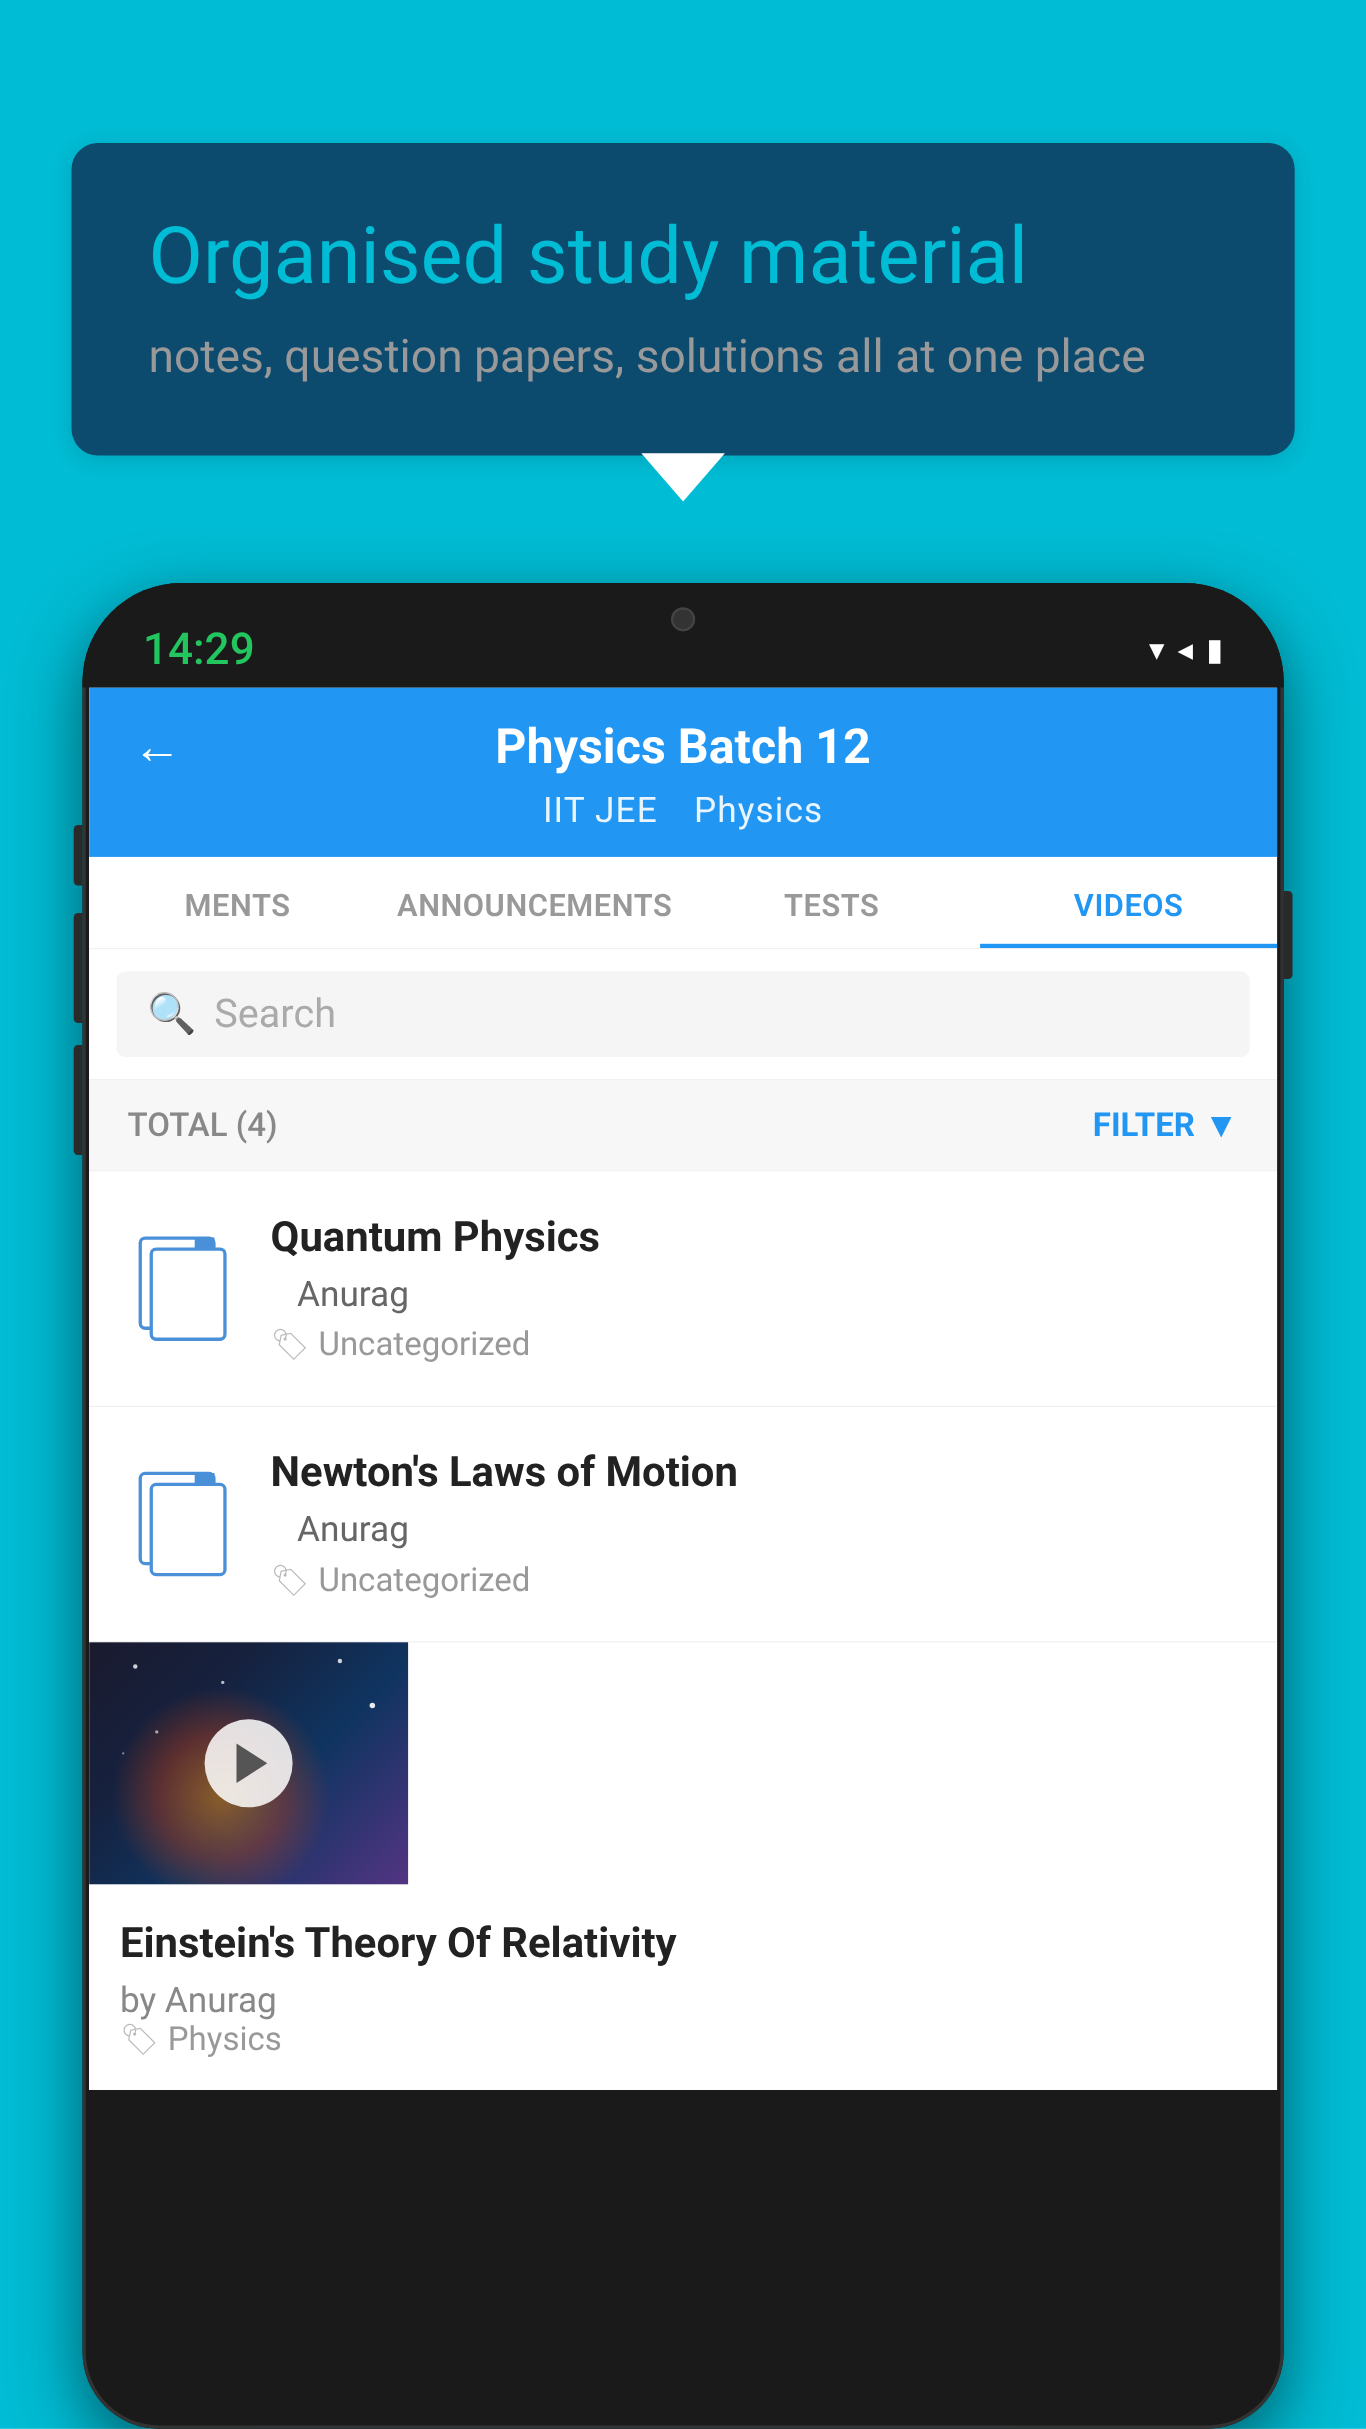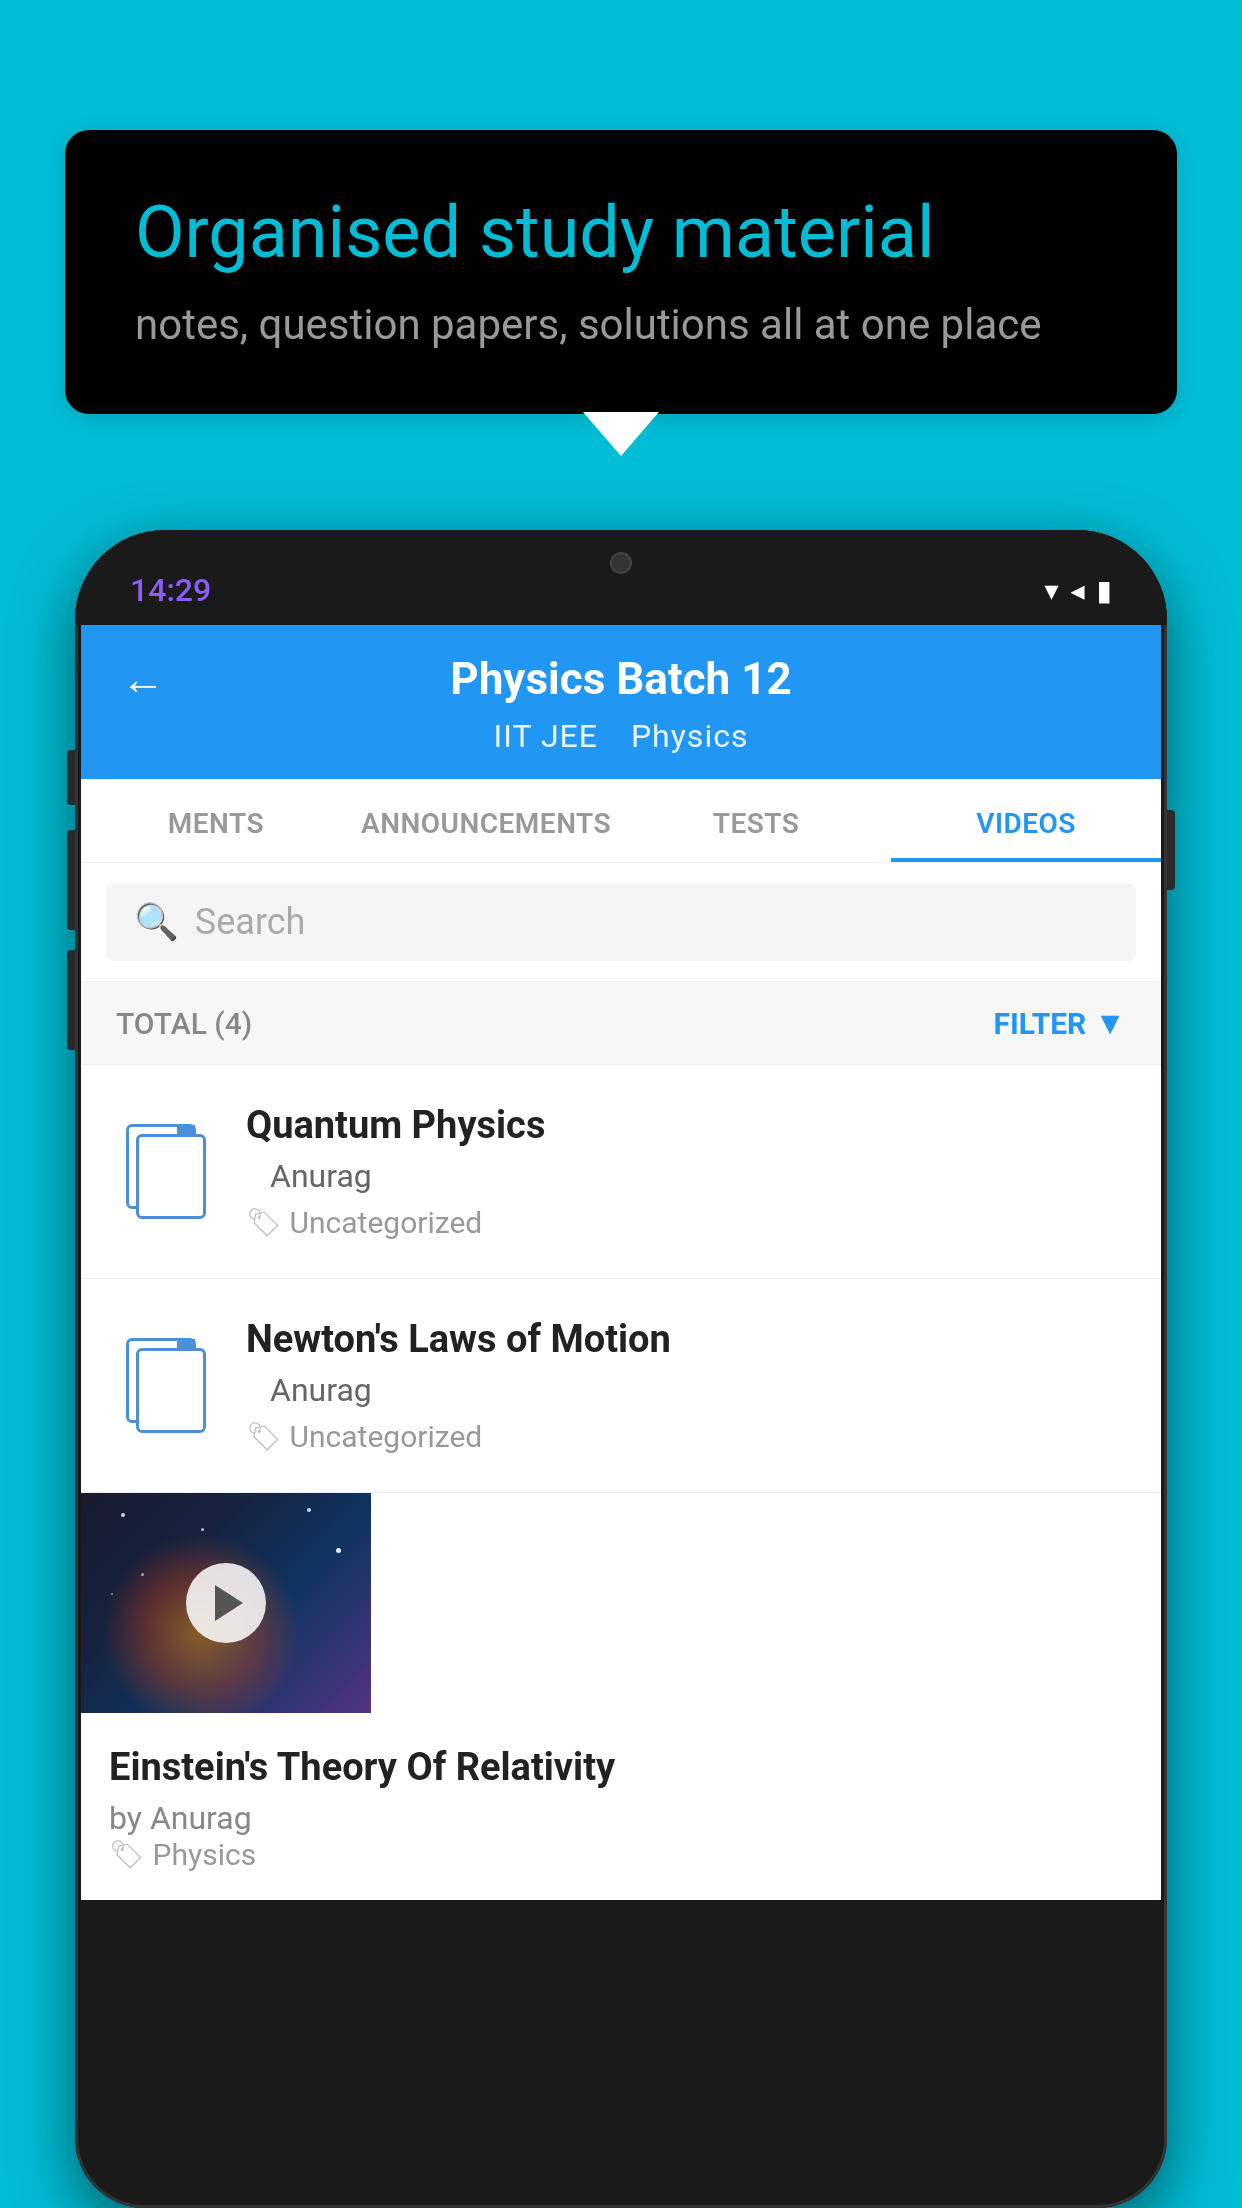--- a/index.html
+++ b/index.html
@@ -15,21 +15,21 @@
 
     
     .speech-bubble-container {
       position: absolute;
       top: 130px;
       left: 65px;
       right: 65px;
     }
 
     .speech-bubble {
-      background: #000000;
+      background: #0c4a6e;
       border-radius: 24px;
       padding: 60px 70px 65px 70px;
       position: relative;
       box-shadow: 0 4px 20px rgba(0,0,0,0.12);
     }
 
     .speech-bubble::after {
       content: '';
       position: absolute;
       bottom: -42px;
@@ -81,22 +81,22 @@
       background: #1a1a1a;
       border-radius: 90px 90px 0 0;
       display: flex;
       align-items: center;
       justify-content: space-between;
       padding: 25px 55px 0 55px;
       position: relative;
     }
 
     .phone-time {
-      color: #8b5cf6;
-      font-size: 32px;
+      color: #22c55e;
+      font-size: 40px;
       font-weight: 500;
     }
 
     .phone-notch {
       position: absolute;
       top: 0;
       left: 50%;
       transform: translateX(-50%);
       width: 180px;
       height: 65px;

